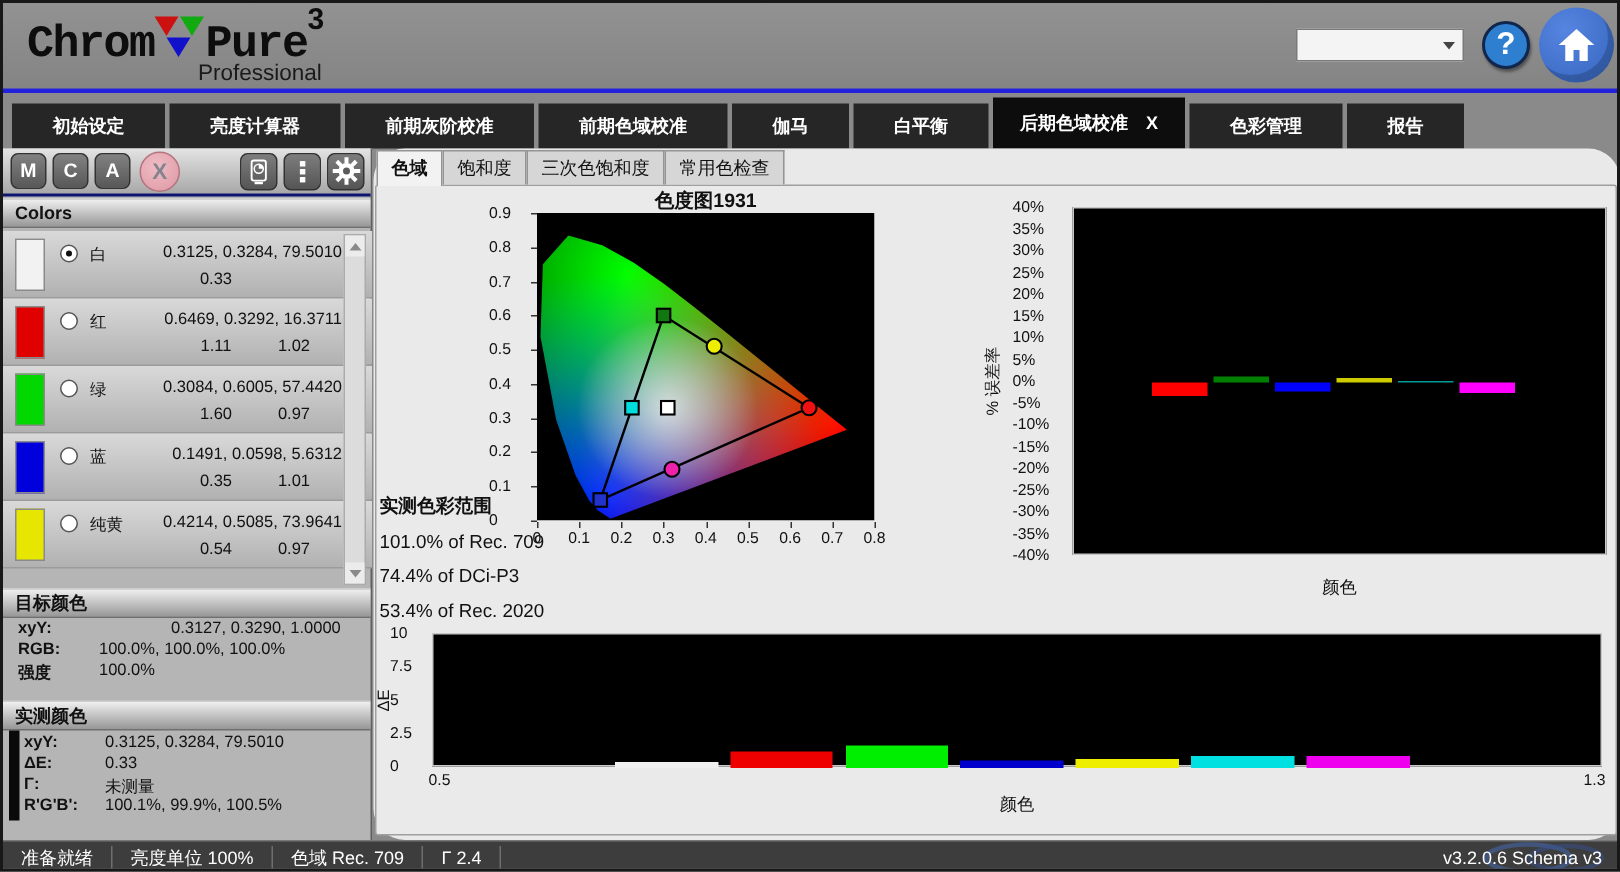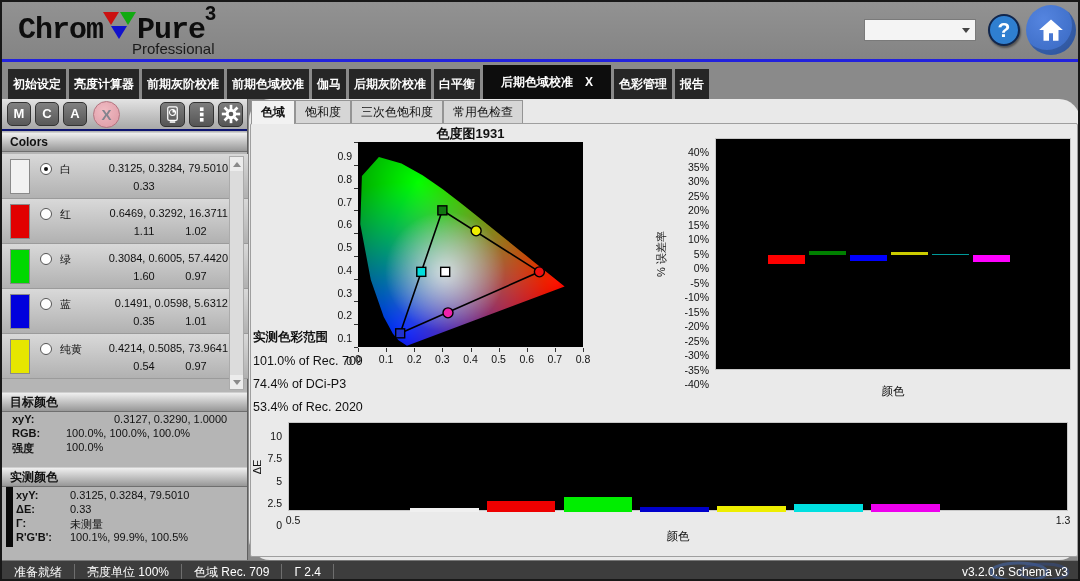--- a/index.html
+++ b/index.html
@@ -16,21 +16,21 @@
   .tri.g{left:17px;top:6px;border-top:13px solid #11aa11;}
   .tri.b{left:8px;top:20px;border-top:13px solid #1111cc;}
   #edition{position:absolute;left:130px;top:38px;font-size:15px;color:#1a1a1a;}
   #blue-line{position:absolute;left:0;top:57px;width:100%;height:3px;background:#2222dd;}
   #preset-dd{position:absolute;left:862px;top:17px;width:112px;height:22px;background:#f4f4f4;border:1px solid #7a7a7a;}
   #preset-dd .chev{position:absolute;right:5px;top:8px;width:0;height:0;border-left:4px solid transparent;border-right:4px solid transparent;border-top:5px solid #444;}
   #help-btn{position:absolute;left:986px;top:12px;width:32px;height:32px;border-radius:50%;background:#2f7fd0;border:2px solid #10264d;color:#fff;font-size:21px;font-weight:bold;text-align:center;line-height:28px;box-shadow:1px 2px 2px rgba(0,0,0,.4);}
   #home-btn{position:absolute;left:1024px;top:3px;width:50px;height:50px;border-radius:50%;background:radial-gradient(circle at 35% 30%,#5585e0,#3464bd);display:flex;align-items:center;justify-content:center;box-shadow:inset -4px -5px 0 rgba(0,0,0,.18);}
   
   #tabbar{position:absolute;left:6px;top:65px;height:32px;display:flex;align-items:flex-end;gap:3px;}
-  .tab{height:30px;background:#262626;color:#fff;font-size:12px;font-weight:bold;padding:0 5px;display:flex;align-items:center;white-space:nowrap;}
+  .tab{height:30px;background:#262626;color:#fff;font-size:12px;font-weight:bold;padding:0 27px;display:flex;align-items:center;white-space:nowrap;}
   .tab.active{height:34px;background:#0d0d0d;padding:0 18px;}
   .tab .x{margin-left:12px;font-weight:bold;}
   
   #left-panel{position:absolute;left:0;top:97px;width:246px;height:461px;background:#b5b5b5;border-right:1px solid #5f5f5f;}
   #lp-toolbar{position:absolute;left:0;top:0;width:100%;height:30px;background:linear-gradient(#e3e3e3,#a8a8a8);display:flex;align-items:center;gap:4px;padding-left:5px;}
   .tbtn{width:24px;height:24px;border-radius:5px;background:linear-gradient(#818181,#585858);border:1px solid #333;color:#fff;font-weight:bold;font-size:13px;text-align:center;line-height:22px;}
   .xbtn{width:27px;height:27px;border-radius:50%;background:radial-gradient(circle at 40% 35%,#f0bcc3,#dd98a4);border:1px solid #b3747f;color:#84848e;font-weight:bold;font-size:15px;text-align:center;line-height:25px;margin-left:2px;}
   .icon-btn{width:25px;height:25px;border-radius:5px;background:linear-gradient(#7d7d7d,#555);border:1px solid #333;display:flex;align-items:center;justify-content:center;}
   .spacer{flex:1;}
   #lp-navy{position:absolute;left:0;top:30px;width:100%;height:2px;background:#0d1470;}
@@ -58,21 +58,21 @@
   #measured-rows{position:absolute;left:0;top:390px;width:246px;}
   #measured-strip{position:absolute;left:4px;top:388px;width:7px;height:60px;background:#0a0a0a;}
   
   #main{position:absolute;left:247px;top:97px;width:831px;height:461px;background:#e9e9e9;border-radius:21px;}
   #charts-box{position:absolute;left:1px;top:24px;width:828px;height:434px;border:1px solid #9f9f9f;background:#eaeaea;border-radius:2px;}
   #subtabs{position:absolute;left:2px;top:1px;display:flex;}
   .subtab{height:23px;background:#d6d6d6;border:1px solid #949494;border-bottom:none;font-size:12px;color:#111;padding:0 9px;line-height:22px;white-space:nowrap;}
   .subtab.active{background:#f2f2f2;height:24px;font-weight:bold;position:relative;z-index:2;}
   .chart-title{position:absolute;font-size:13px;font-weight:bold;color:#111;text-align:center;}
   .plot{position:absolute;background:#000;border:1px solid #c8c8c8;}
-  .tick-y{position:absolute;font-size:10.5px;color:#111;text-align:right;margin-top:14px;}
+  .tick-y{position:absolute;font-size:10.5px;color:#111;}
   .tick-x{position:absolute;font-size:10.5px;color:#111;text-align:center;}
   .vlabel{position:absolute;font-size:11px;color:#111;text-align:center;transform:rotate(-90deg);}
   .xlabel{position:absolute;font-size:11.5px;color:#111;text-align:center;}
   .bar{position:absolute;}
   #gamut-info{position:absolute;left:4px;top:230px;width:200px;}
   #gamut-info .gi-title{font-size:12.5px;font-weight:bold;color:#111;margin-bottom:8px;}
   #gamut-info .gi-line{font-size:12.5px;color:#111;margin-bottom:9px;}
   
   #statusbar{position:absolute;left:0;top:558px;width:100%;height:23px;background:#3d3d3d;border-top:1px solid #777;display:flex;align-items:center;}
   .st-item{font-size:12px;color:#fff;padding:0 12px;white-space:nowrap;}
@@ -111,23 +111,20 @@
         <span>亮度计算器</span>
       </div>
       <div class="tab">
         <span>前期灰阶校准</span>
       </div>
       <div class="tab">
         <span>前期色域校准</span>
       </div>
       <div class="tab">
         <span>伽马</span>
-      </div>
-      <div class="tab">
-        <span>后期灰阶校准</span>
       </div>
       <div class="tab">
         <span>白平衡</span>
       </div>
       <div class="tab active">
         <span>后期色域校准</span>
         <span class="x">X</span>
       </div>
       <div class="tab">
         <span>色彩管理</span>

